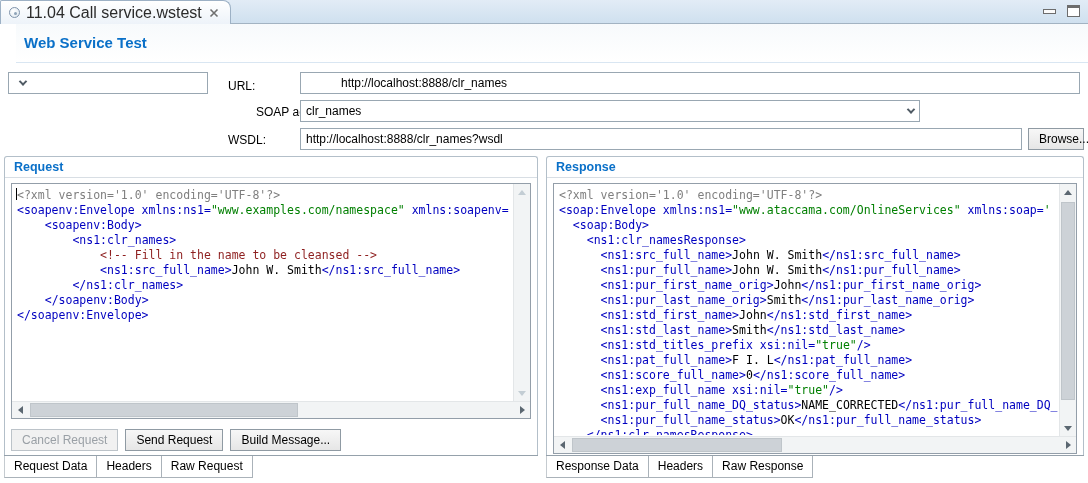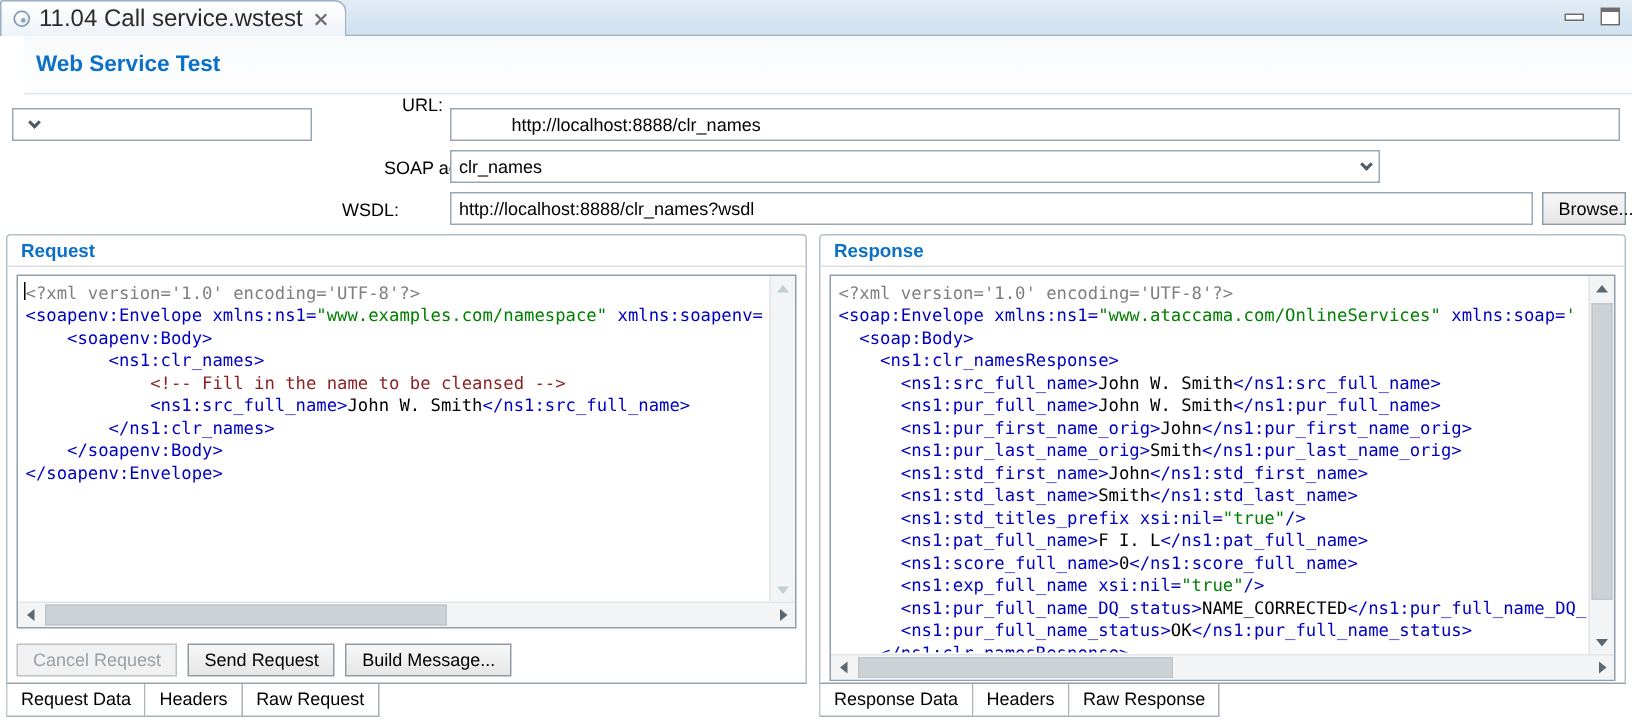--- a/index.html
+++ b/index.html
@@ -36,21 +36,21 @@
   .combo { display:flex; align-items:center; padding-left:5px; cursor:default; }
   .combo .cval { flex:1 1 auto; white-space:nowrap; overflow:hidden; }
   .chev-box { flex:0 0 17px; height:100%; display:flex; align-items:center; justify-content:center; }
   .chev { width:6px; height:6px; border-right:2px solid #4f5a64; border-bottom:2px solid #4f5a64;
     transform:rotate(45deg) translate(-1px,-1px); }
   .btn { height:22px; padding:0 10px; font-family:"Liberation Sans", sans-serif; font-size:12px; color:#000;
     background:linear-gradient(#f7f7f7,#e6e6e6); border:1px solid #8f9aa3; cursor:pointer; }
   .btn.disabled { color:#9aa0a6; border-color:#bcc3c9; background:#f1f1f1; cursor:default; }
   #browse-btn { position:absolute; left:1028px; top:128px; width:56px; }
   #soap-combo { left:8px; top:72px; width:200px; }
-  #url-lbl { left:228px; top:63px;margin-left:40px; }
+  #url-lbl { left:228px; top:79px; }
   #url-input { left:300px; top:72px; width:780px;padding-left:40px; }
   #action-lbl { left:244px; top:105px;margin-left:12px; }
   #action-combo { left:300px; top:100px; width:620px; }
   #wsdl-lbl { left:228px; top:133px; }
   #wsdl-input { left:300px; top:128px; width:722px; }
   
   .panel { position:absolute; top:156px; height:299px; border:1px solid #b3bfc9; border-bottom:0;
     border-radius:3px 3px 0 0; background:#fff; }
   .panel-left { left:4px; width:534px; }
   .panel-right { left:546px; width:538px; }

